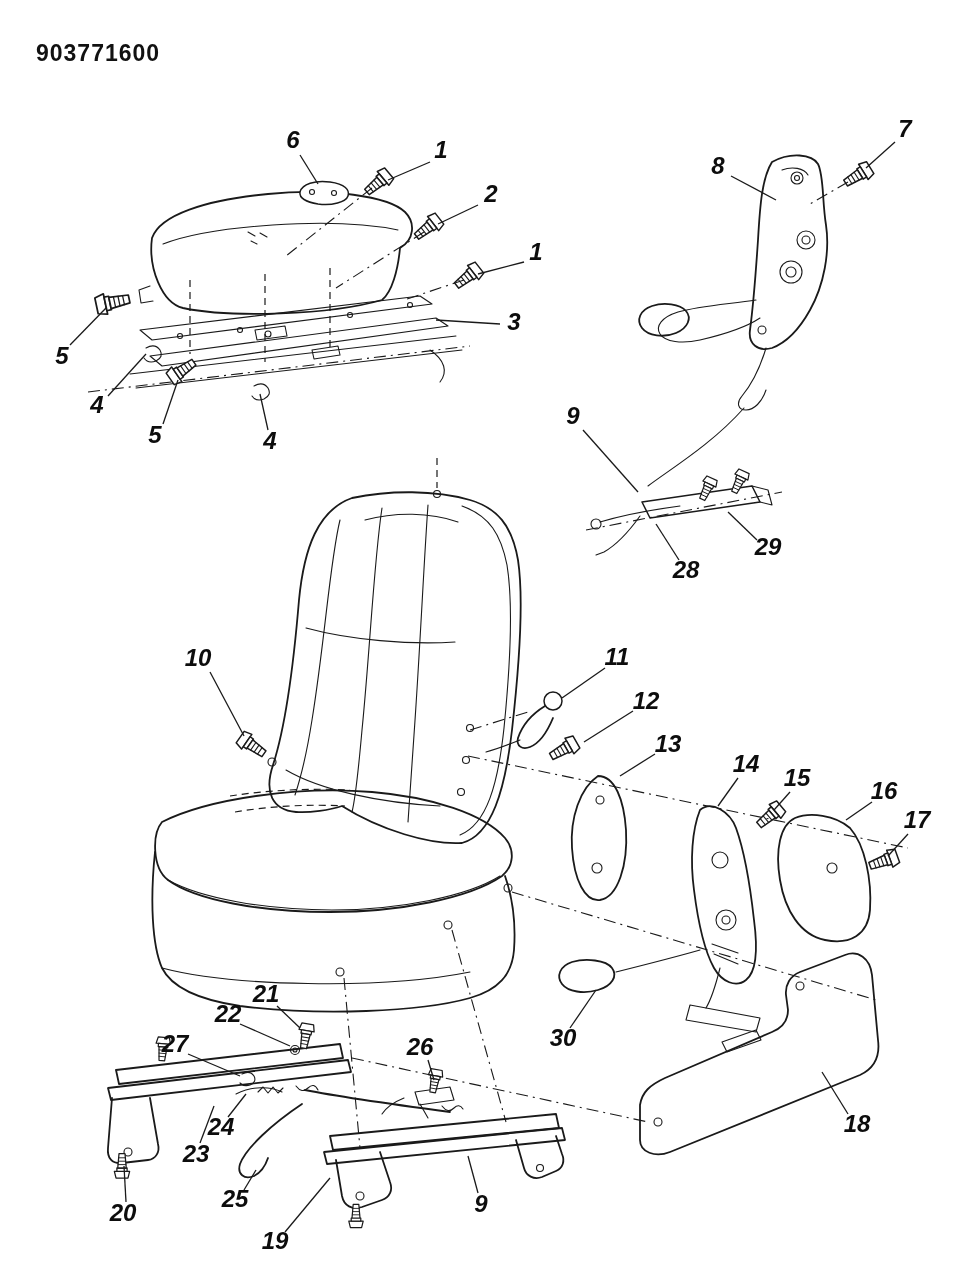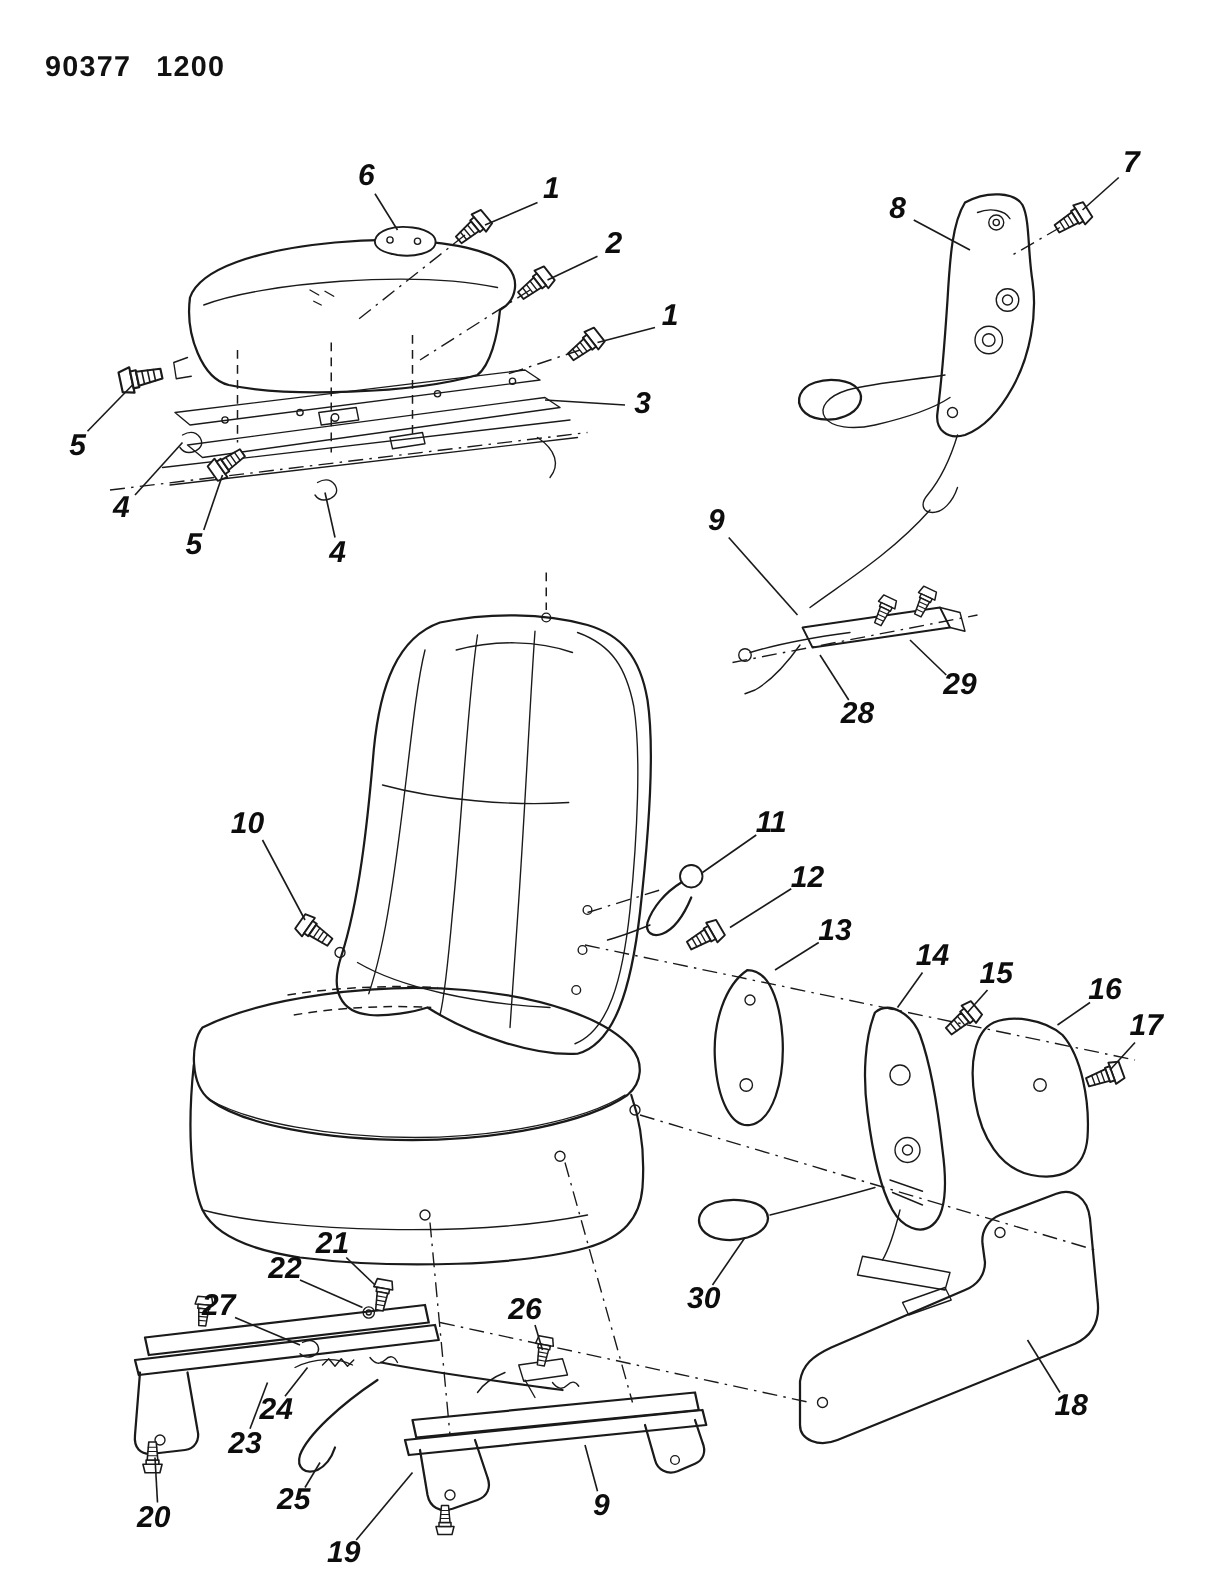--- a/index.html
+++ b/index.html
@@ -1,37 +1,37 @@
 <!DOCTYPE html>
 <html><head>
 <meta charset="utf-8">
 <style>
   html,body{margin:0;padding:0;background:#ffffff;}
   body{width:973px;height:1275px;font-family:"Liberation Sans",sans-serif;}
   .page{position:relative;width:973px;height:1275px;background:#ffffff;overflow:hidden;}
   .diagram-id{position:absolute;left:36px;top:40px;font:700 23px "Liberation Sans",sans-serif;
               color:#111;letter-spacing:1px;white-space:nowrap;}
-  .diagram-id .code{margin-right:20px;}
+  .diagram-id .code{}
   svg.art{position:absolute;left:0;top:0;}
   .ln{fill:none;stroke:#1a1a1a;stroke-width:1.8;stroke-linecap:round;stroke-linejoin:round;}
   .thin{fill:none;stroke:#1a1a1a;stroke-width:1.1;stroke-linecap:round;stroke-linejoin:round;}
   .dash{fill:none;stroke:#1a1a1a;stroke-width:1.2;stroke-dasharray:7 5;}
   .dashdot{fill:none;stroke:#1a1a1a;stroke-width:1.1;stroke-dasharray:12 5 2 5;}
   .fillw{fill:#ffffff;stroke:#1a1a1a;stroke-width:1.5;stroke-linejoin:round;}
   .leader{stroke:#1a1a1a;stroke-width:1.3;}
   .callout{font:italic 700 24px "Liberation Sans",sans-serif;fill:#0d0d0d;
            text-anchor:middle;dominant-baseline:middle;}
 </style>
 </head>
 <body>
 
 <div class="page">
 
   <div class="diagram-id">
-    <span class="code">90377</span><span class="sheet">1200</span>
+    <span class="code">90377</span><span class="sheet">1600</span>
   </div>
 
   <svg class="art" width="973" height="1275" viewBox="0 0 973 1275">
 
     <defs>
       <g id="screw">
         <path class="fillw" d="M-12 -7 L-4 -9 L-4 9 L-12 7 Z"></path>
         <path class="fillw" d="M-4 -6 L0 -6 L0 6 L-4 6 Z"></path>
         <path class="fillw" d="M0 -5 L17 -3.5 L17 3.5 L0 5 Z"></path>
         <path class="thin" d="M4 -4.6 L4 4.6 M8 -4.3 L8 4.3 M12 -4 L12 4"></path>

